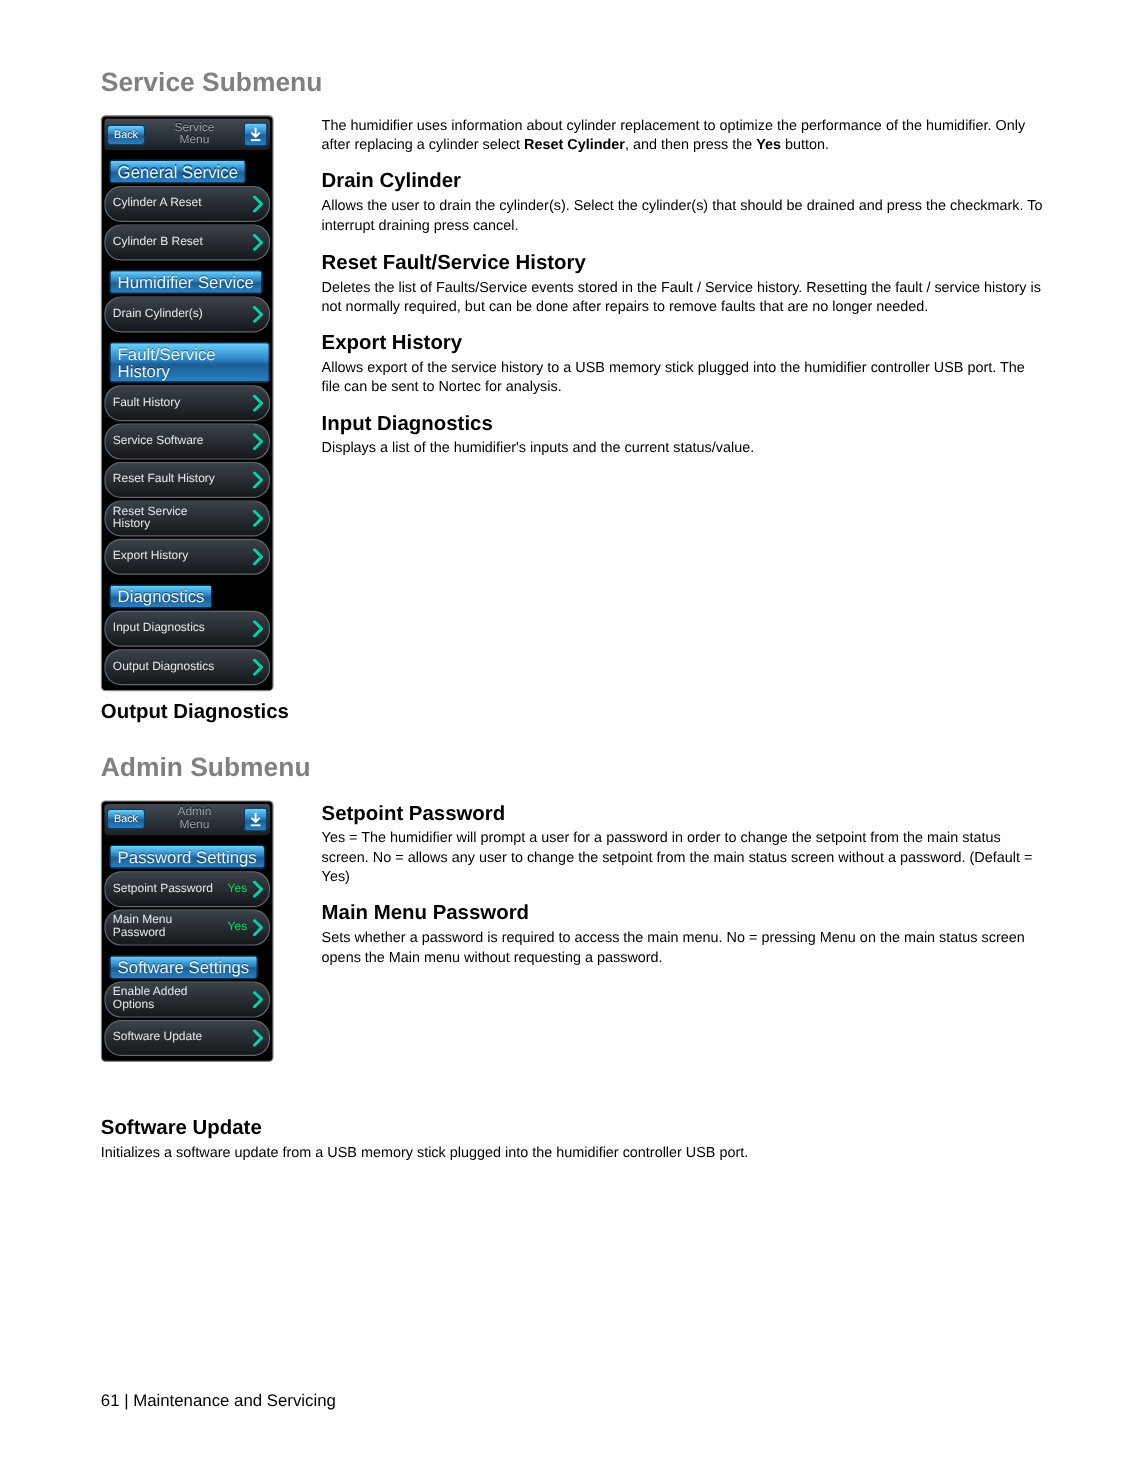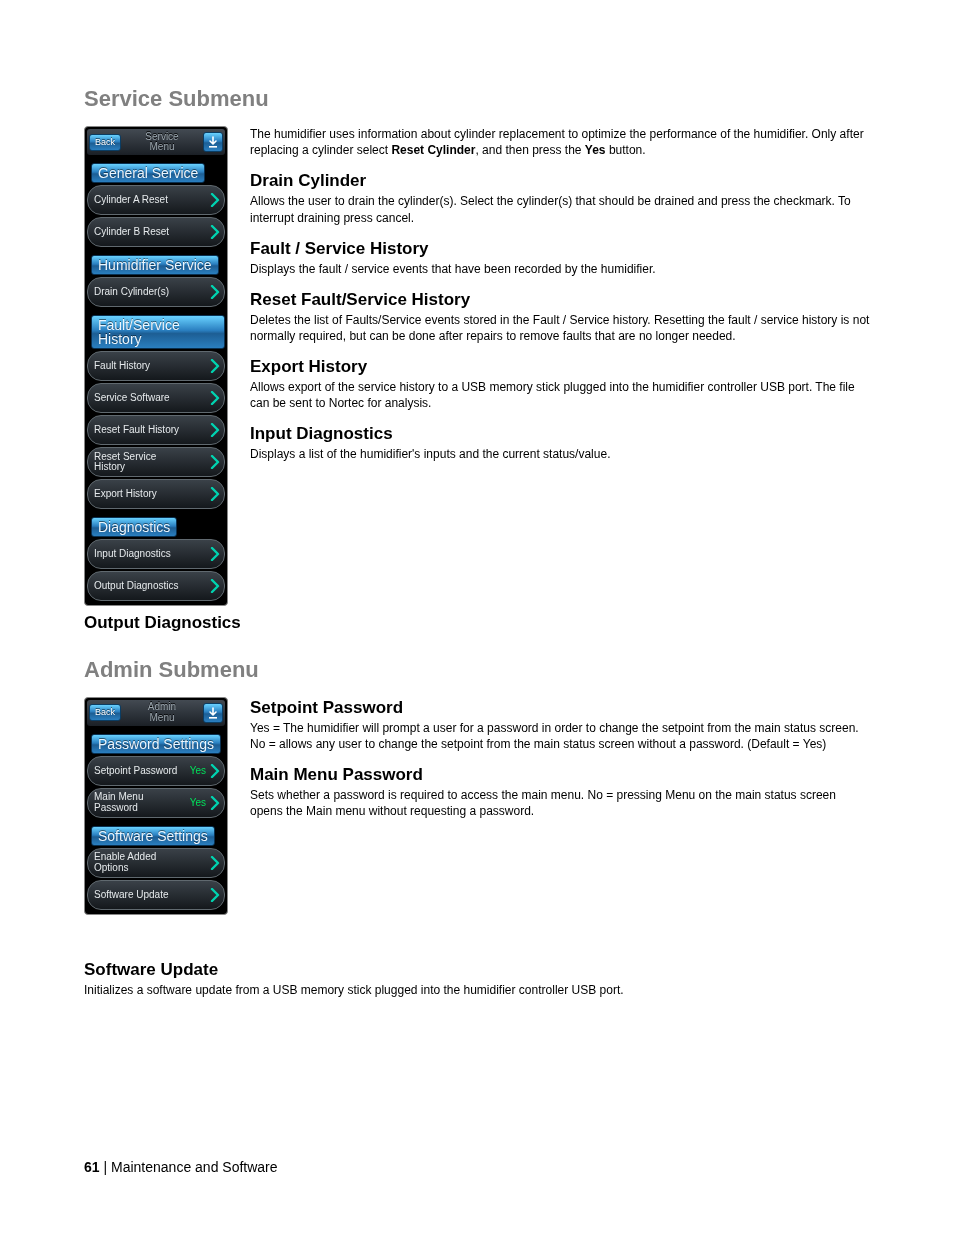--- a/index.html
+++ b/index.html
@@ -6,45 +6,45 @@
   html, body { margin: 0; padding: 0; }
   body {
     width: 954px;
     height: 1235px;
     background: #fff;
     font-family: Arial, Helvetica, sans-serif;
     color: #000;
     position: relative;
   }
   .page {
-    padding: 86px 84px 0 84px;
+    padding: 56px 84px 0 84px;
   }
   h2.section {
     font-size: 22px;
     font-weight: bold;
     color: #808080;
     margin: 0 0 14px 0;
   }
   .row {
     display: flex;
     align-items: flex-start;
-    gap: 22px;
+    gap: 40px;
   }
   .textcol { flex: 1; min-width: 0; }
   p { margin: 0 0 4px 0; font-size: 12px; line-height: 1.35; }
   .blk { margin-bottom: 12px; }
   .h { font-weight: bold; font-size: 17px; margin: 0 0 0 0; }
   .full { margin-top: 6px; }
   .footer {
     position: absolute;
     left: 84px;
     bottom: 60px;
     font-size: 14px;
   }
-  .footer b { font-weight: bold; }
+  .footer b { font-weight: normal; }
 
   
   .panel {
     background: #000;
     border: 1px solid #888;
     border-radius: 4px;
     width: 144px;
     box-sizing: border-box;
     padding: 2px;
     font-size: 10px;
@@ -257,24 +257,20 @@
       <div class="blk">
         <p>
           <span>The humidifier uses information about cylinder replacement to optimize the performance of the humidifier.  Only after replacing a cylinder select </span><b>Reset Cylinder</b><span>, and then press the </span><b>Yes</b><span> button.</span>
         </p>
       </div>
       <div class="blk">
         <p class="h">Drain Cylinder</p>
         <p>Allows the user to drain the cylinder(s).  Select the cylinder(s) that should be drained and press the checkmark.  To interrupt draining press cancel.</p>
       </div>
       <div class="blk">
-        <p class="h">Fault / Service History</p>
-        <p>Displays the fault / service events that have been recorded by the humidifier.</p>
-      </div>
-      <div class="blk">
         <p class="h">Reset Fault/Service History</p>
         <p>Deletes the list of Faults/Service events stored in the Fault / Service history.  Resetting the fault / service history is not normally required, but can be done after repairs to remove faults that are no longer needed.</p>
       </div>
       <div class="blk">
         <p class="h">Export History</p>
         <p>Allows export of the service history to a USB memory stick plugged into the humidifier controller USB port.  The file can be sent to Nortec for analysis.</p>
       </div>
       <div class="blk">
         <p class="h">Input Diagnostics</p>
         <p>Displays a list of the humidifier's inputs and the current status/value.</p>
@@ -358,14 +354,14 @@
   </div>
 
   <div class="full blk" style="margin-top:44px">
     <p class="h">Software Update</p>
     <p>Initializes a software update from a USB memory stick plugged into the humidifier controller USB port.</p>
   </div>
 
 </div>
 
 <div class="footer">
-  <b>61</b><span> | </span><span>Maintenance and Software</span>
+  <b>61</b><span> | </span><span>Maintenance and Servicing</span>
 </div>
 
 </body></html>

